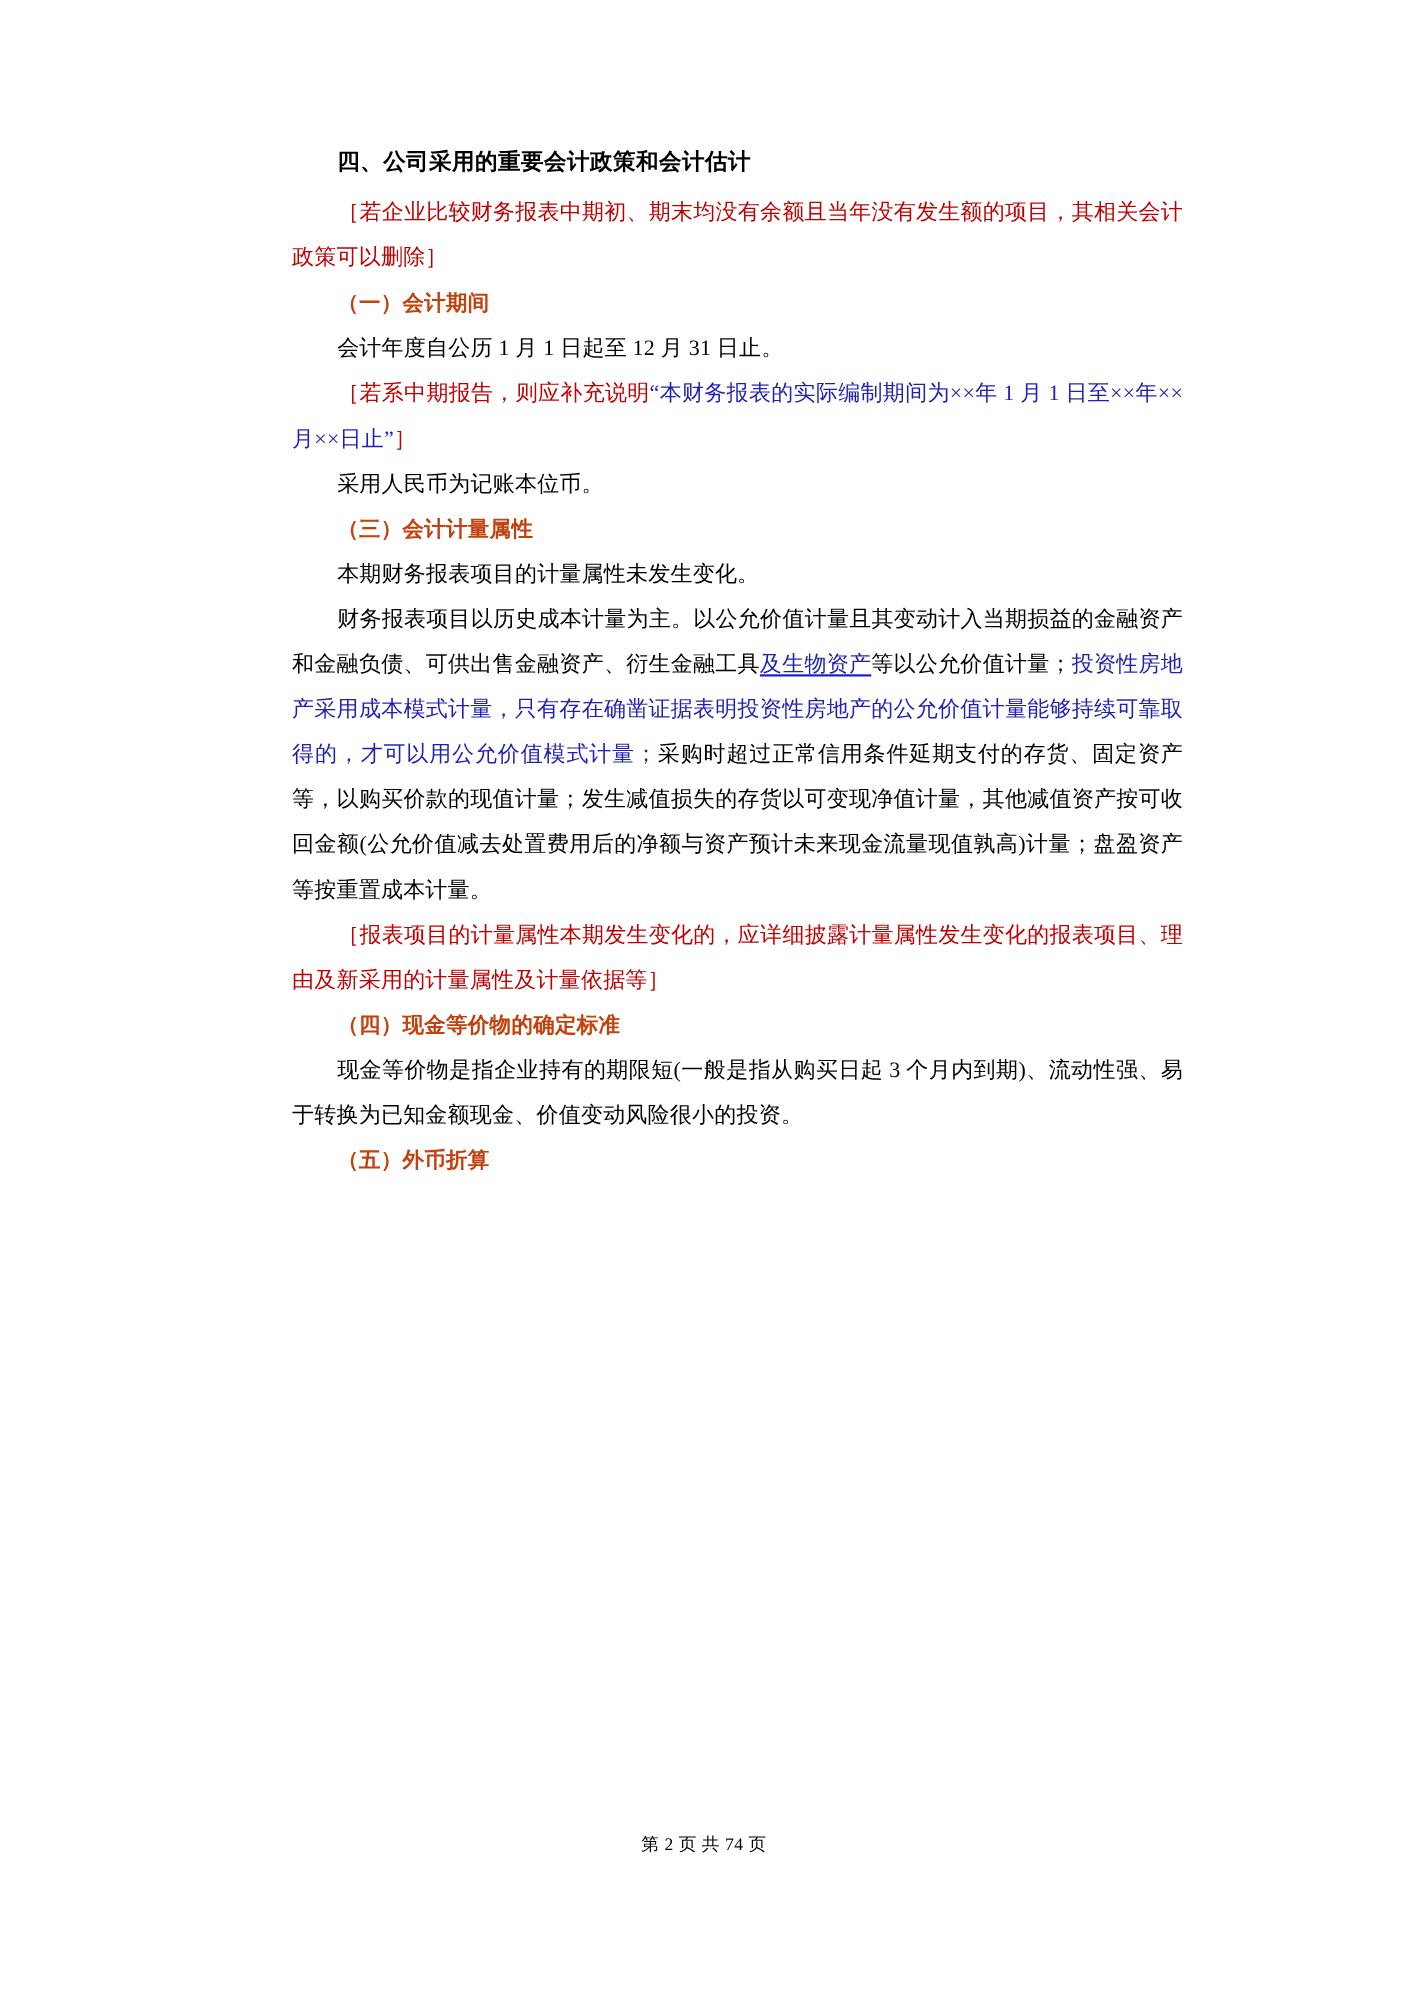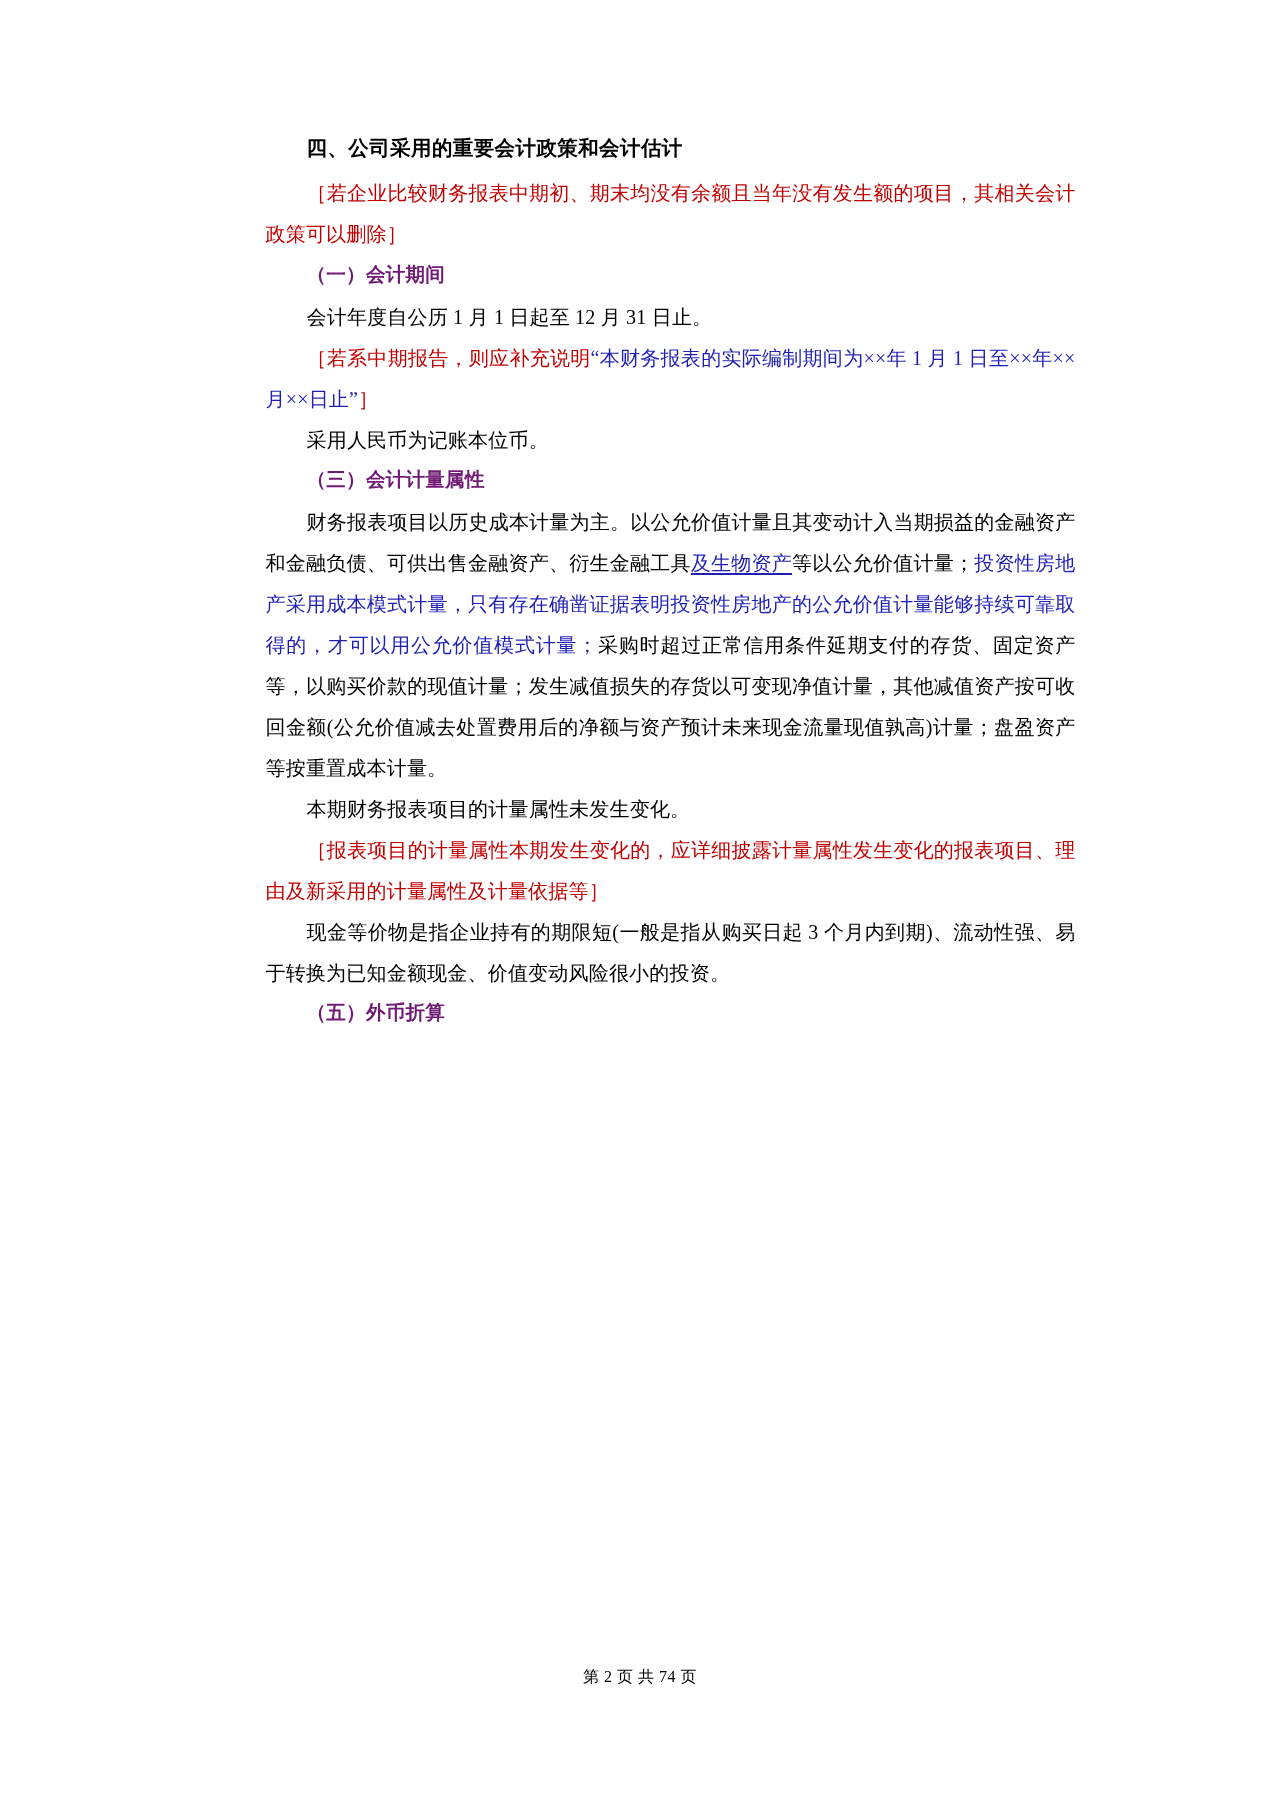--- a/index.html
+++ b/index.html
@@ -30,28 +30,28 @@
     font-family: "Liberation Sans", "DejaVu Sans", sans-serif;
     font-weight: bold;
     font-size: 20.5px;
     line-height: 40px;
     text-indent: 41px;
     margin: 0 0 6px 0;
     letter-spacing: 0.4px;
     color: #000;
   }
   .subheading {
-    font-family: Liberation Mono, monospace;
+    font-family: Liberation Sans, sans-serif;
     font-weight: bold;
     font-size: 19.5px;
     line-height: 41px;
     text-indent: 41px;
     margin: 0;
     letter-spacing: 0.3px;
-    color: #701a75;
+    color: #c2410c;
   }
   .para {
     font-size: 20px;
     line-height: 41px;
     text-indent: 41px;
     margin: 0;
     text-align: justify;
     text-justify: inter-character;
     letter-spacing: 0.2px;
     word-break: break-all;
@@ -91,28 +91,29 @@
 
     <p class="para">
       <span class="red">［若系中期报告，则应补充说明</span><span class="blue">“本财务报表的实际编制期间为××年 1 月 1 日至××年××月××日止”</span><span class="red">］</span>
     </p>
 
 
     <p class="para">采用人民币为记账本位币。</p>
 
     <p class="subheading">（三）会计计量属性</p>
 
+    <p class="para">本期财务报表项目的计量属性未发生变化。</p>
+
     <p class="para">
       <span>财务报表项目以历史成本计量为主。以公允价值计量且其变动计入当期损益的金融资产和金融负债、可供出售金融资产、衍生金融工具</span><span class="blue-u">及生物资产</span><span>等以公允价值计量；</span><span class="blue">投资性房地产采用成本模式计量，只有存在确凿证据表明投资性房地产的公允价值计量能够持续可靠取得的，才可以用公允价值模式计量；</span><span>采购时超过正常信用条件延期支付的存货、固定资产等，以购买价款的现值计量；发生减值损失的存货以可变现净值计量，其他减值资产按可收回金额(公允价值减去处置费用后的净额与资产预计未来现金流量现值孰高)计量；盘盈资产等按重置成本计量。</span>
     </p>
 
-    <p class="para">本期财务报表项目的计量属性未发生变化。</p>
-
     <p class="para red">［报表项目的计量属性本期发生变化的，应详细披露计量属性发生变化的报表项目、理由及新采用的计量属性及计量依据等］</p>
 
+    <p class="subheading">（四）现金等价物的确定标准</p>
 
     <p class="para">现金等价物是指企业持有的期限短(一般是指从购买日起 3 个月内到期)、流动性强、易于转换为已知金额现金、价值变动风险很小的投资。</p>
 
     <p class="subheading">（五）外币折算</p>
 
 
   </div>
 
   <div class="footer">第 2 页 共 74 页</div>
 </div>

